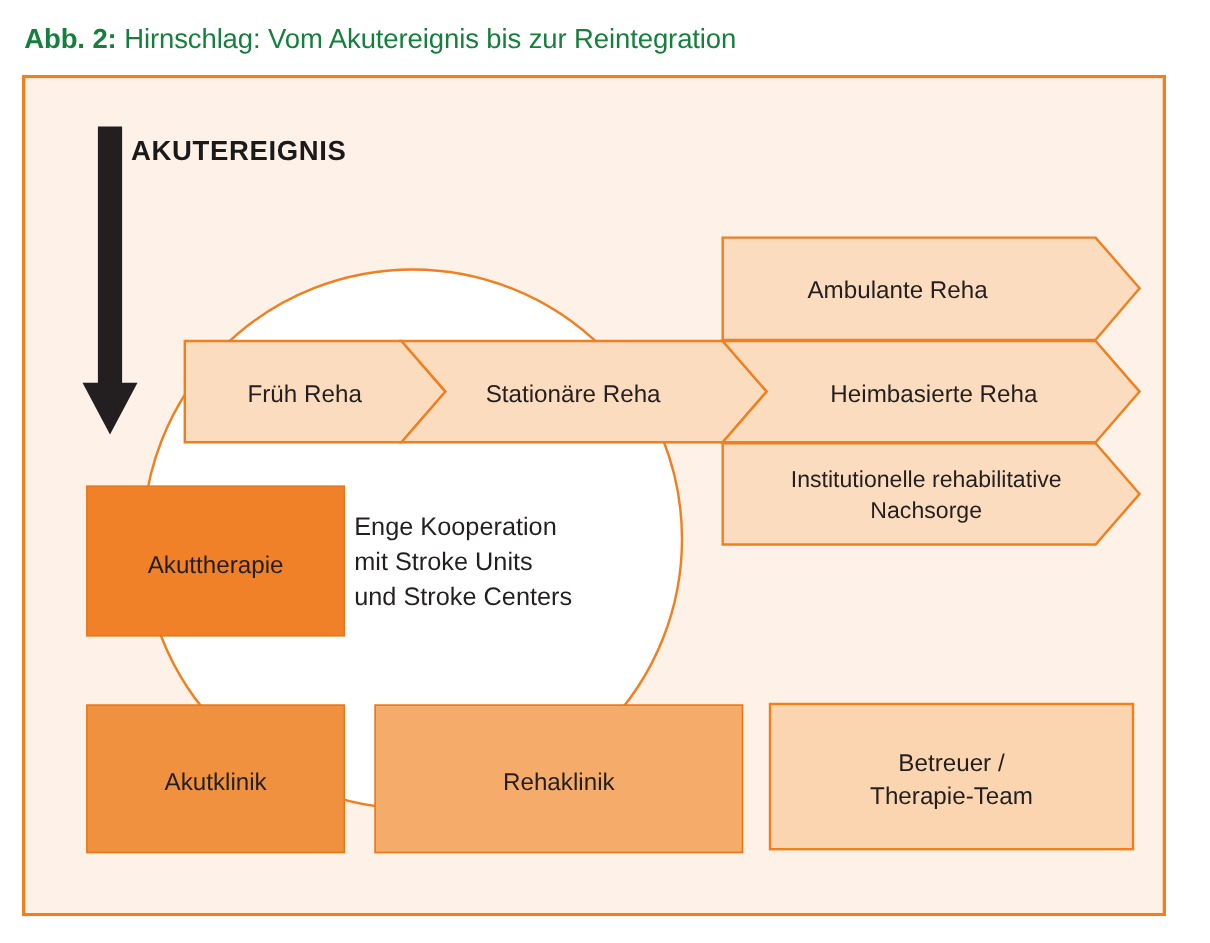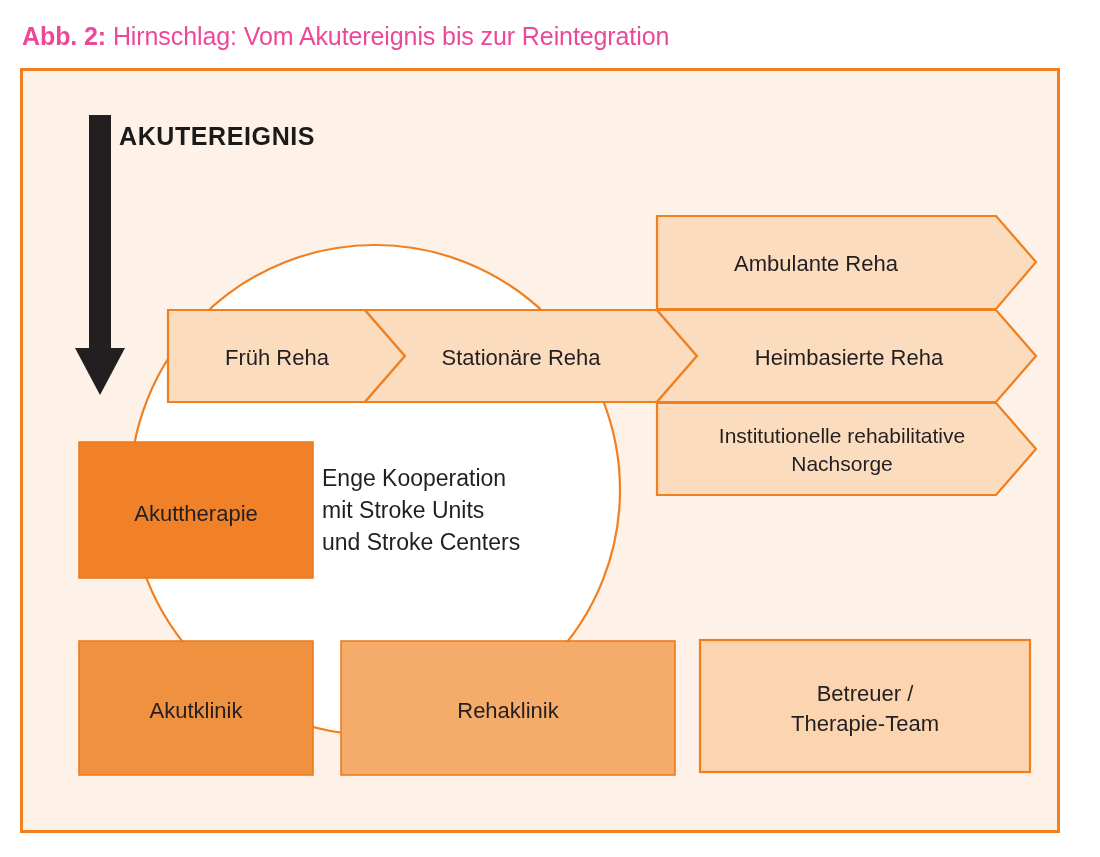--- a/index.html
+++ b/index.html
@@ -17,21 +17,21 @@
     position: relative;
     width: 1100px;
     height: 857px;
     background: #ffffff;
   }
   .caption {
     position: absolute;
     left: 22px;
     top: 22px;
     font-size: 25px;
-    color: #ec4899;
+    color: #15803d;
     white-space: nowrap;
     letter-spacing: -0.1px;
   }
   .caption .lead {
     font-weight: bold;
   }
   .figure-frame {
     position: absolute;
     left: 20px;
     top: 68px;

